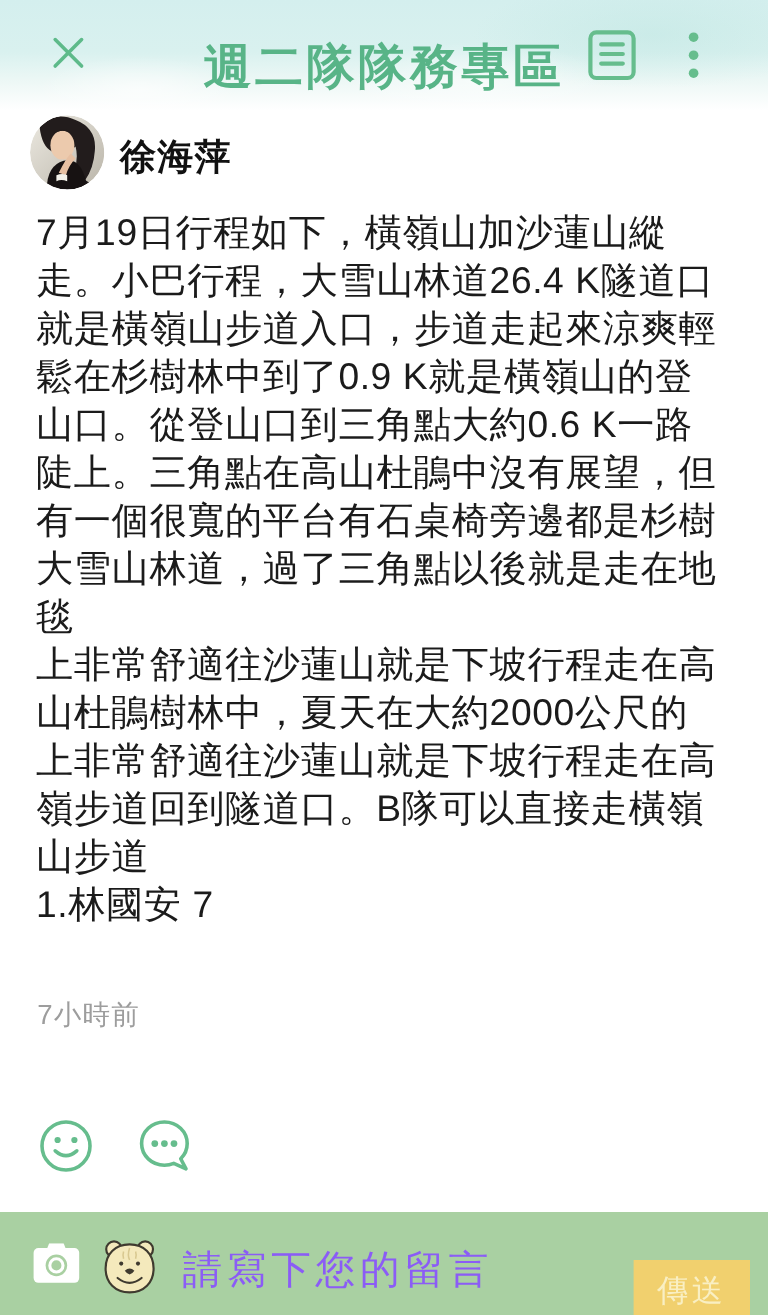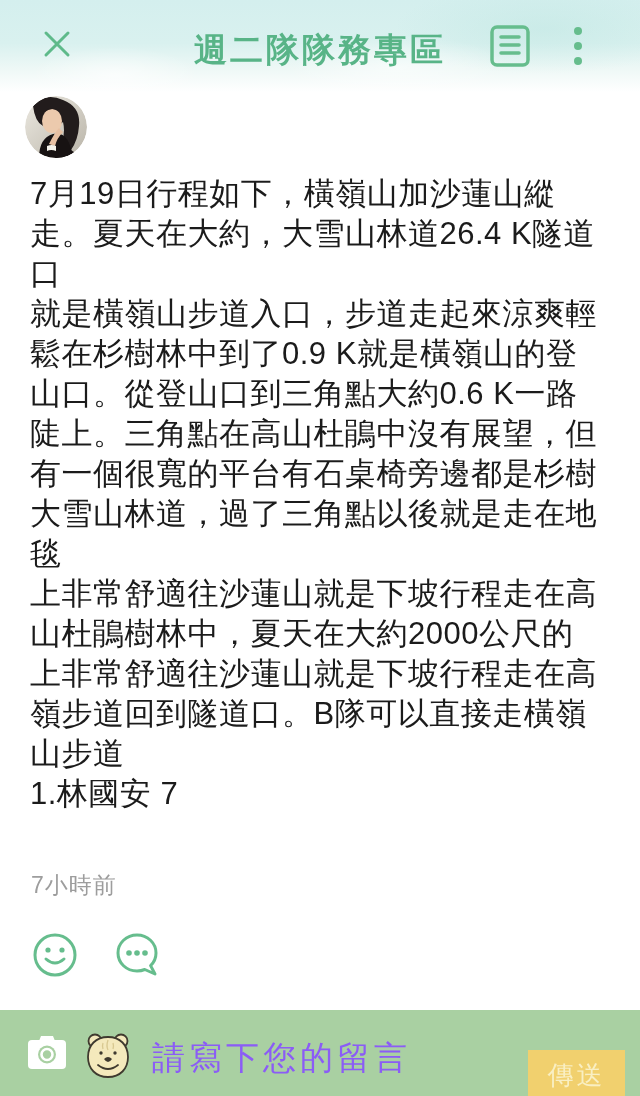--- a/index.html
+++ b/index.html
@@ -15,42 +15,41 @@
     background:
       radial-gradient(120px 40px at 18% 78%, rgba(255,255,255,.65), rgba(255,255,255,0) 70%),
       radial-gradient(160px 46px at 62% 70%, rgba(255,255,255,.55), rgba(255,255,255,0) 70%),
       radial-gradient(200px 60px at 85% 30%, rgba(188,229,224,.45), rgba(255,255,255,0) 75%),
       linear-gradient(180deg,#d4efee 0%, #d9f1ef 45%, #eef8f6 72%, #ffffff 96%);
   }
   .icon-btn{ background:none; border:none; padding:0; cursor:pointer; display:block; }
   .close-btn{ position:absolute; left:40px; top:27px; width:34px; height:34px; }
   .header-title{
     position:absolute; top:28px; left:0; width:640px; text-align:center;
-    font-size:33px; font-weight:700; letter-spacing:3px; color:#58b487;
+    font-size:40px; font-weight:700; letter-spacing:3px; color:#58b487;
   }
   .doc-btn{ position:absolute; left:488px; top:25px; width:44px; height:42px; }
   .more-btn{ position:absolute; left:566px; top:25px; width:24px; height:42px; }
   
   .avatar{
     position:absolute; left:25px; top:96px; width:62px; height:62px;
     border-radius:50%; overflow:hidden;
   }
   .author-name{
     position:absolute; left:100px; top:111px; font-size:30px; font-weight:700;
     color:#111; letter-spacing:1px;
   }
   
   .post-body{
     position:absolute; left:30px; top:174px; width:586px;
     font-size:31px; line-height:40px; letter-spacing:0.5px; color:#1b1b1b;
   }
   .timestamp{
     position:absolute; left:31px; top:830px; font-size:23px; color:#9d9d9d;
     letter-spacing:1px;
-    margin-top:40px;
   }
   
   .act-smiley{ position:absolute; left:32px; top:931px; width:47px; height:48px; }
   .act-comment{ position:absolute; left:114px; top:931px; width:48px; height:48px; }
   
   .composer{
     position:absolute; left:0; top:1010px; width:640px; height:86px;
     background:#a9d0a2;
   }
   .camera-btn{ position:absolute; left:27px; top:1036px; width:40px; height:34px; }
@@ -108,24 +107,25 @@
         <rect width="62" height="62" fill="url(#avbg)"></rect>
         <path d="M8 10 Q20 -4 38 4 Q56 11 54 30 Q53 44 46 54 L58 62 L30 62 Q42 42 38 26 Q30 34 18 30 Q10 26 8 10 Z" fill="#221c1c"></path>
         <ellipse cx="27" cy="25" rx="10" ry="12" fill="#eccaad"></ellipse>
         <path d="M19 16 Q27 10 36 16 Q33 12 27 12 Q22 12 19 16 Z" fill="#221c1c"></path>
         <path d="M14 62 Q14 42 28 38 Q44 34 48 62 Z" fill="#171212"></path>
         <path d="M24 48 Q30 36 34 32 L38 36 Q32 42 30 50 Z" fill="#e7c0a2"></path>
         <path d="M22 50 Q27 48 31 50 L31 55 Q26 53 22 55 Z" fill="#f4f2ea"></path>
       </g>
     </svg>
   </div>
+  <div class="author-name">徐海萍</div>
 
   <div class="post-body">
       <div>7月19日行程如下，橫嶺山加沙蓮山縱</div>
-      <div>走。夏天在大約，大雪山林道26.4 K隧道口</div>
+      <div>走。小巴行程，大雪山林道26.4 K隧道口</div>
       <div>就是橫嶺山步道入口，步道走起來涼爽輕</div>
       <div>鬆在杉樹林中到了0.9 K就是橫嶺山的登</div>
       <div>山口。從登山口到三角點大約0.6 K一路</div>
       <div>陡上。三角點在高山杜鵑中沒有展望，但</div>
       <div>有一個很寬的平台有石桌椅旁邊都是杉樹</div>
       <div>大雪山林道，過了三角點以後就是走在地毯</div>
       <div>上非常舒適往沙蓮山就是下坡行程走在高</div>
       <div>山杜鵑樹林中，夏天在大約2000公尺的</div>
       <div>上非常舒適往沙蓮山就是下坡行程走在高</div>
       <div>嶺步道回到隧道口。B隊可以直接走橫嶺</div>

